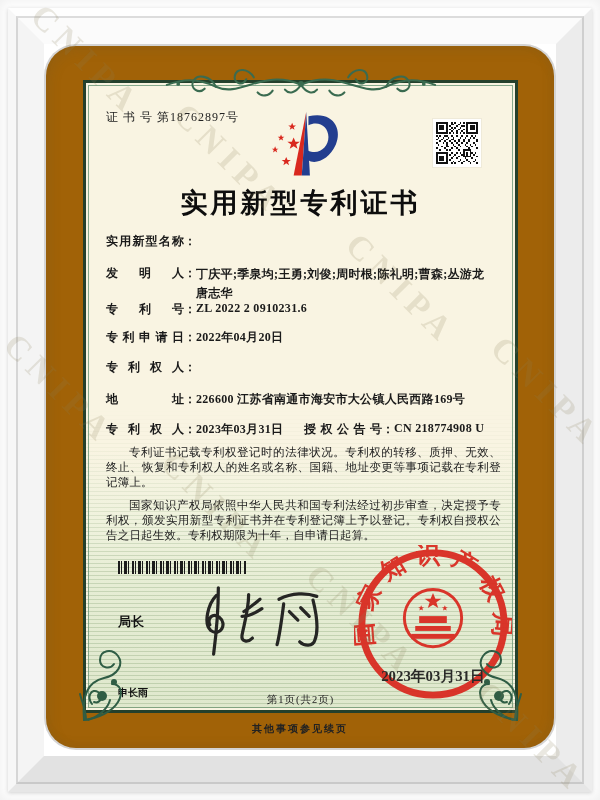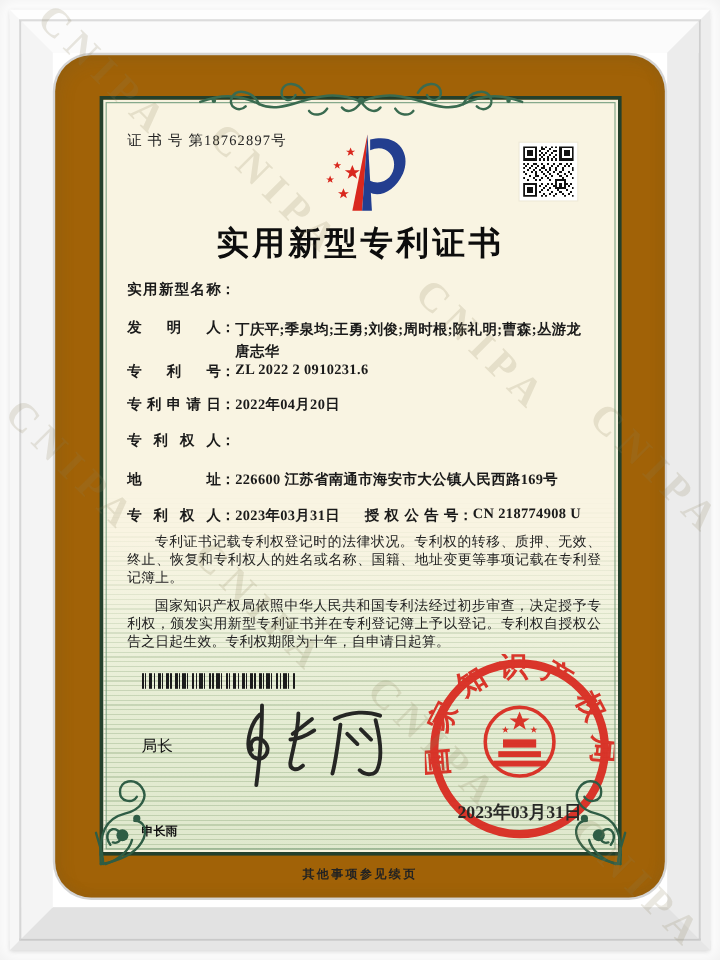--- a/index.html
+++ b/index.html
@@ -52,21 +52,21 @@
   .fvalue.fixed{width:108px;flex:none;}
   .pre{white-space:pre-line;line-height:19px;}
   .paras{left:20px;top:362px;width:395px;}
   .paras p{margin:0 0 8px;font-size:11.5px;line-height:15px;text-indent:2em;
            letter-spacing:.2px;color:#222;text-align:justify;}
   .barcode{left:32px;top:478px;width:128px;height:13px;
     background:repeating-linear-gradient(90deg,#1b1b1b 0 2px,transparent 2px 3px,
       #1b1b1b 3px 4px,transparent 4px 6px,#1b1b1b 6px 9px,transparent 9px 10px,
       #1b1b1b 10px 11px,transparent 11px 14px);}
   .signer-title{left:32px;top:530px;font-family:"Liberation Sans",sans-serif;
-    font-size:13px;font-weight:normal;color:#111;}
+    font-size:13px;font-weight:bold;color:#111;}
   .signer-name{left:32px;top:555px;font-family:"Liberation Sans",sans-serif;
     font-size:10px;font-weight:bold;color:#111;margin-top:48px;}
   .signature{left:103px;top:496px;width:142px;height:84px;}
   .seal{left:268px;top:462px;width:158px;height:158px;opacity:.93;}
   .page-no{left:0;right:0;top:610px;text-align:center;font-size:10.5px;letter-spacing:1px;color:#222;}
   .corner{width:66px;height:86px;}
   .corner.bl{left:-8px;top:553px;}
   .corner.br{right:-8px;top:553px;transform:scaleX(-1);}
   .continuation{position:absolute;left:0;right:0;top:676px;text-align:center;
     font-size:10px;font-weight:bold;letter-spacing:2px;color:#222;}
@@ -226,20 +226,21 @@
           <use href="#st2" transform="translate(80,57) scale(0.85)"></use>
           <use href="#st2" transform="translate(68,64) scale(0.3)"></use>
           <use href="#st2" transform="translate(92,64) scale(0.3)"></use>
           <rect x="66" y="72" width="28" height="7"></rect>
           <rect x="62" y="82" width="36" height="5"></rect>
           <rect x="58" y="90" width="44" height="5"></rect>
         </g>
         <text x="80" y="138" text-anchor="middle" font-size="15" font-weight="bold" fill="#1c1c1c">2023年03月31日</text>
       </svg>
 
+      <div class="page-no">第1页(共2页)</div>
 
       <svg class="corner bl" viewBox="0 0 66 86">
         <g stroke="#2f5d45" stroke-width="2" fill="none" stroke-linecap="round">
           <path d="M6,84 C4,58 10,46 26,42 C40,39 46,28 40,20 C34,12 22,14 22,24 C22,32 32,34 36,28"></path>
           <path d="M6,84 C20,82 34,76 40,66 C46,56 42,48 34,48"></path>
           <path d="M14,68 C8,60 14,52 20,56 C26,60 22,68 16,66"></path>
           <path d="M8,84 C8,74 4,66 2,58"></path>
           <path d="M10,84 C22,80 30,72 32,64"></path>
         </g>
         <circle cx="24" cy="60" r="5" fill="#2f5d45"></circle>

